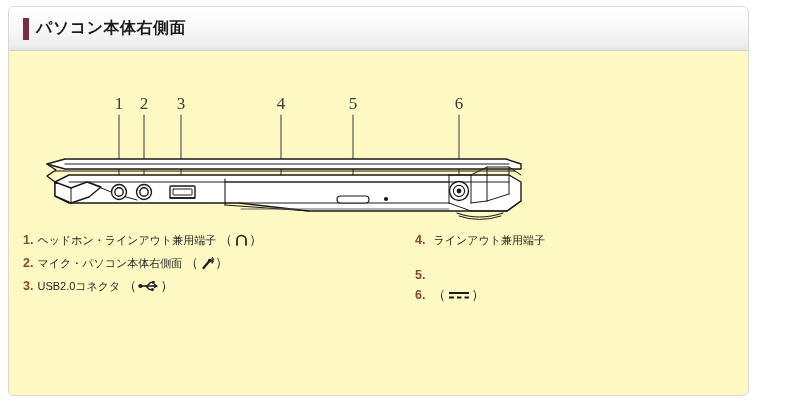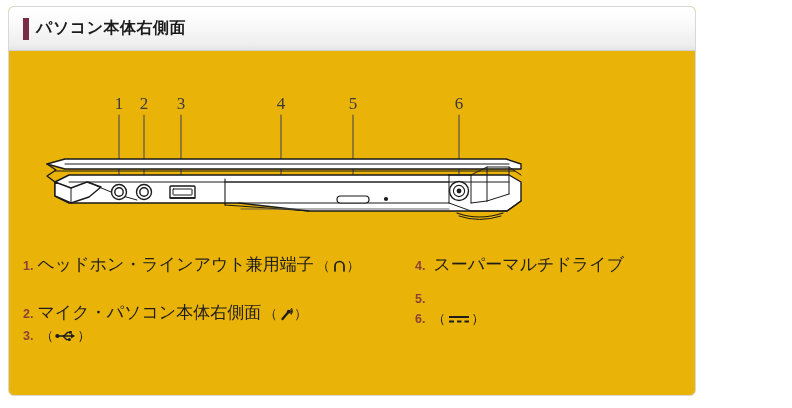--- a/index.html
+++ b/index.html
@@ -11,25 +11,25 @@
     width: 792px;
     height: 408px;
     font-family: "Liberation Sans", "DejaVu Sans", sans-serif;
     overflow: hidden;
   }
 
   .page {
     position: absolute;
     left: 8px;
     top: 6px;
-    width: 688px;
+    width: 741px;
     height: 390px;
     border: 1px solid #d8d8d8;
     border-radius: 6px;
-    background: #eab308;
+    background: #fef9c3;
     box-sizing: border-box;
     overflow: hidden;
   }
 
   
   .header {
     position: absolute;
     left: 0;
     top: 0;
     width: 100%;
@@ -86,23 +86,22 @@
   .cap-num {
     color: #8a4434;
     font-weight: bold;
     font-size: 12.5px;
     margin-right: 4px;
     flex: 0 0 auto;
   }
   .cap-num.wide { margin-right: 8px; }
   .cap-text {
     color: #1d1d1d;
-    font-size: 17px;
+    font-size: 11px;
     line-height: 19px;
-    margin-top: 24px;
   }
   .cap-icon {
     display: inline-block;
     vertical-align: middle;
     margin-left: 2px;
   }
   .cap-icon svg { display: block; }
   .paren {
     color: #1d1d1d;
     font-size: 13px;
@@ -279,20 +278,21 @@
                 <path d="M 12.4 7.4 Q 14.8 4.6 12.7 1.4" stroke-width="1"></path>
               </g>
             </svg>
           </span>
           <span class="paren">）</span>
         </span>
       </div>
 
       <div class="cap-item">
         <span class="cap-num">3.</span>
+        <span class="cap-text">USB2.0コネクタ</span>
         <span class="icon-group">
           <span class="paren">（</span>
           <span class="cap-icon">
             <svg width="22" height="14" viewBox="0 0 22 14">
               <g stroke="#1d1d1d" fill="#1d1d1d" stroke-linecap="round">
                 <circle cx="2.4" cy="7" r="2.1" stroke="none"></circle>
                 <path d="M 2.4 7 L 18 7" stroke-width="1.5" fill="none"></path>
                 <path d="M 9 7 L 12.5 3.4 L 15 3.4" stroke-width="1.4" fill="none"></path>
                 <path d="M 8 7 L 11.5 10.6 L 14 10.6" stroke-width="1.4" fill="none"></path>
                 <rect x="14.2" y="2.1" width="2.6" height="2.6" stroke="none"></rect>
@@ -304,21 +304,21 @@
           <span class="paren">）</span>
         </span>
       </div>
 
     </div>
 
     <div class="col-right">
 
       <div class="cap-item">
         <span class="cap-num wide">4.</span>
-        <span class="cap-text">スーパーマルチドライブ</span>
+        <span class="cap-text">ラインアウト兼用端子</span>
       </div>
 
       <div class="spacer-row"></div>
 
       <div class="cap-item">
         <span class="cap-num">5.</span>
       </div>
 
       <div class="cap-item">
         <span class="cap-num">6.</span>

